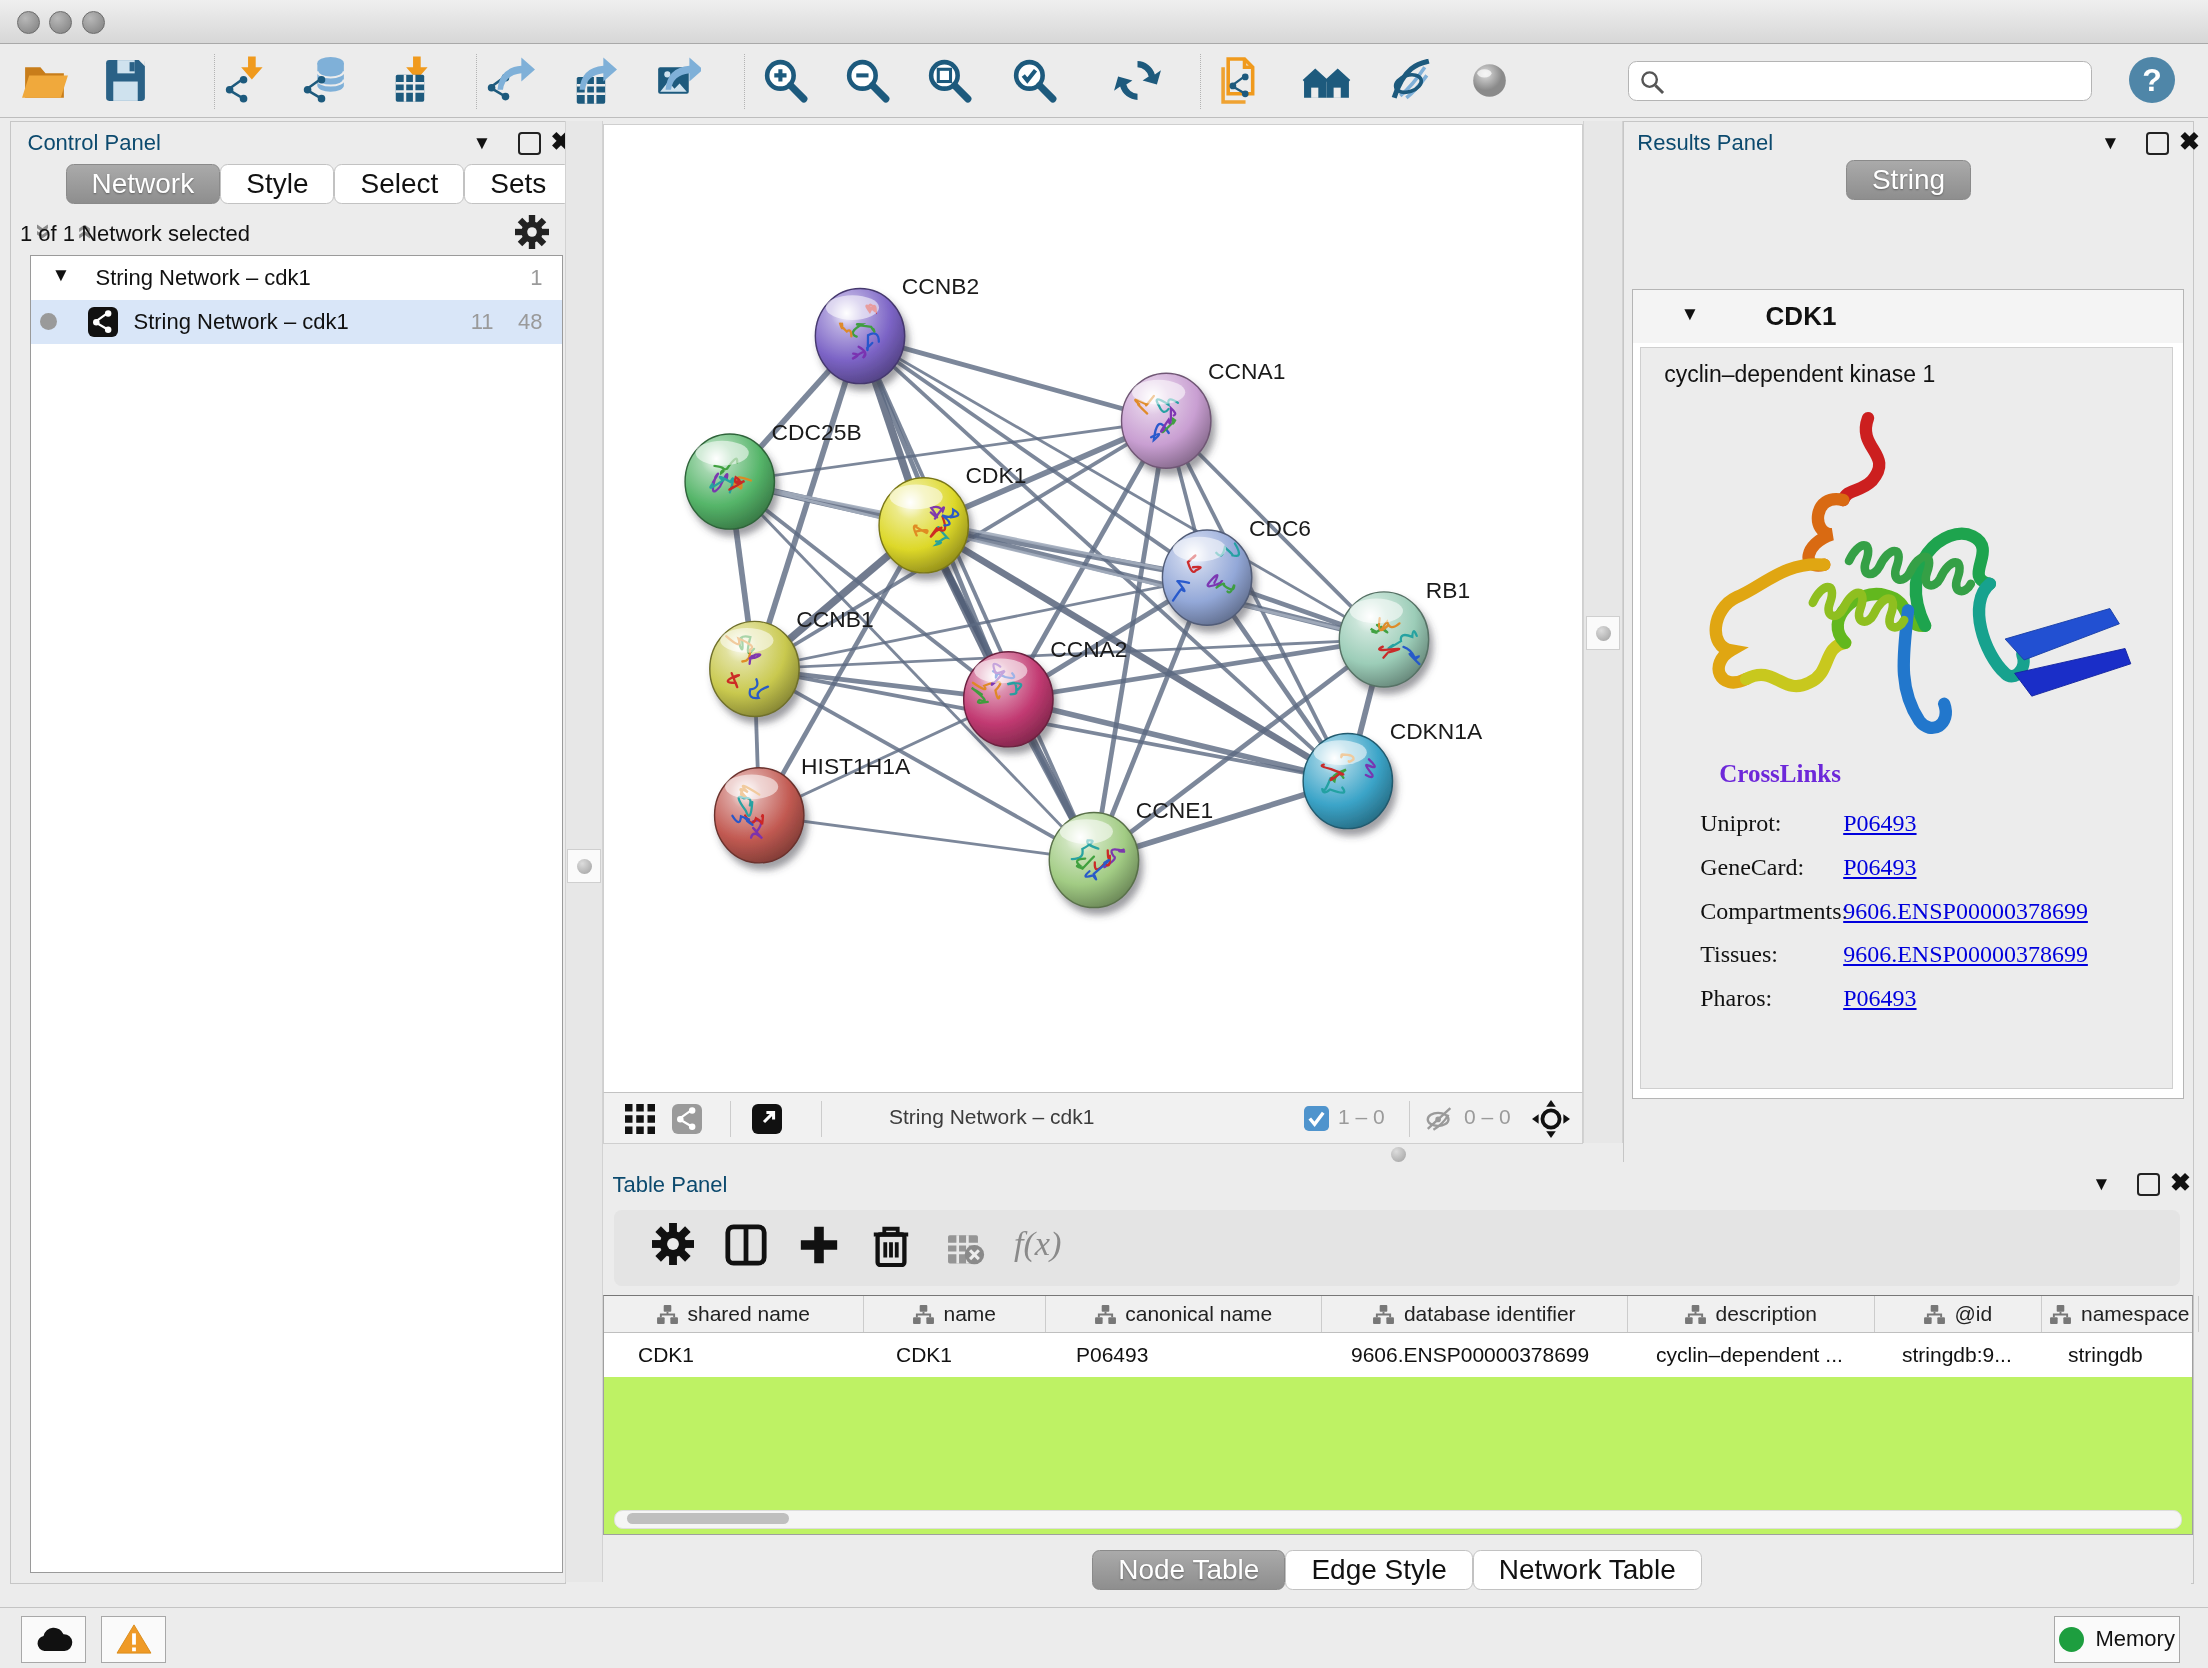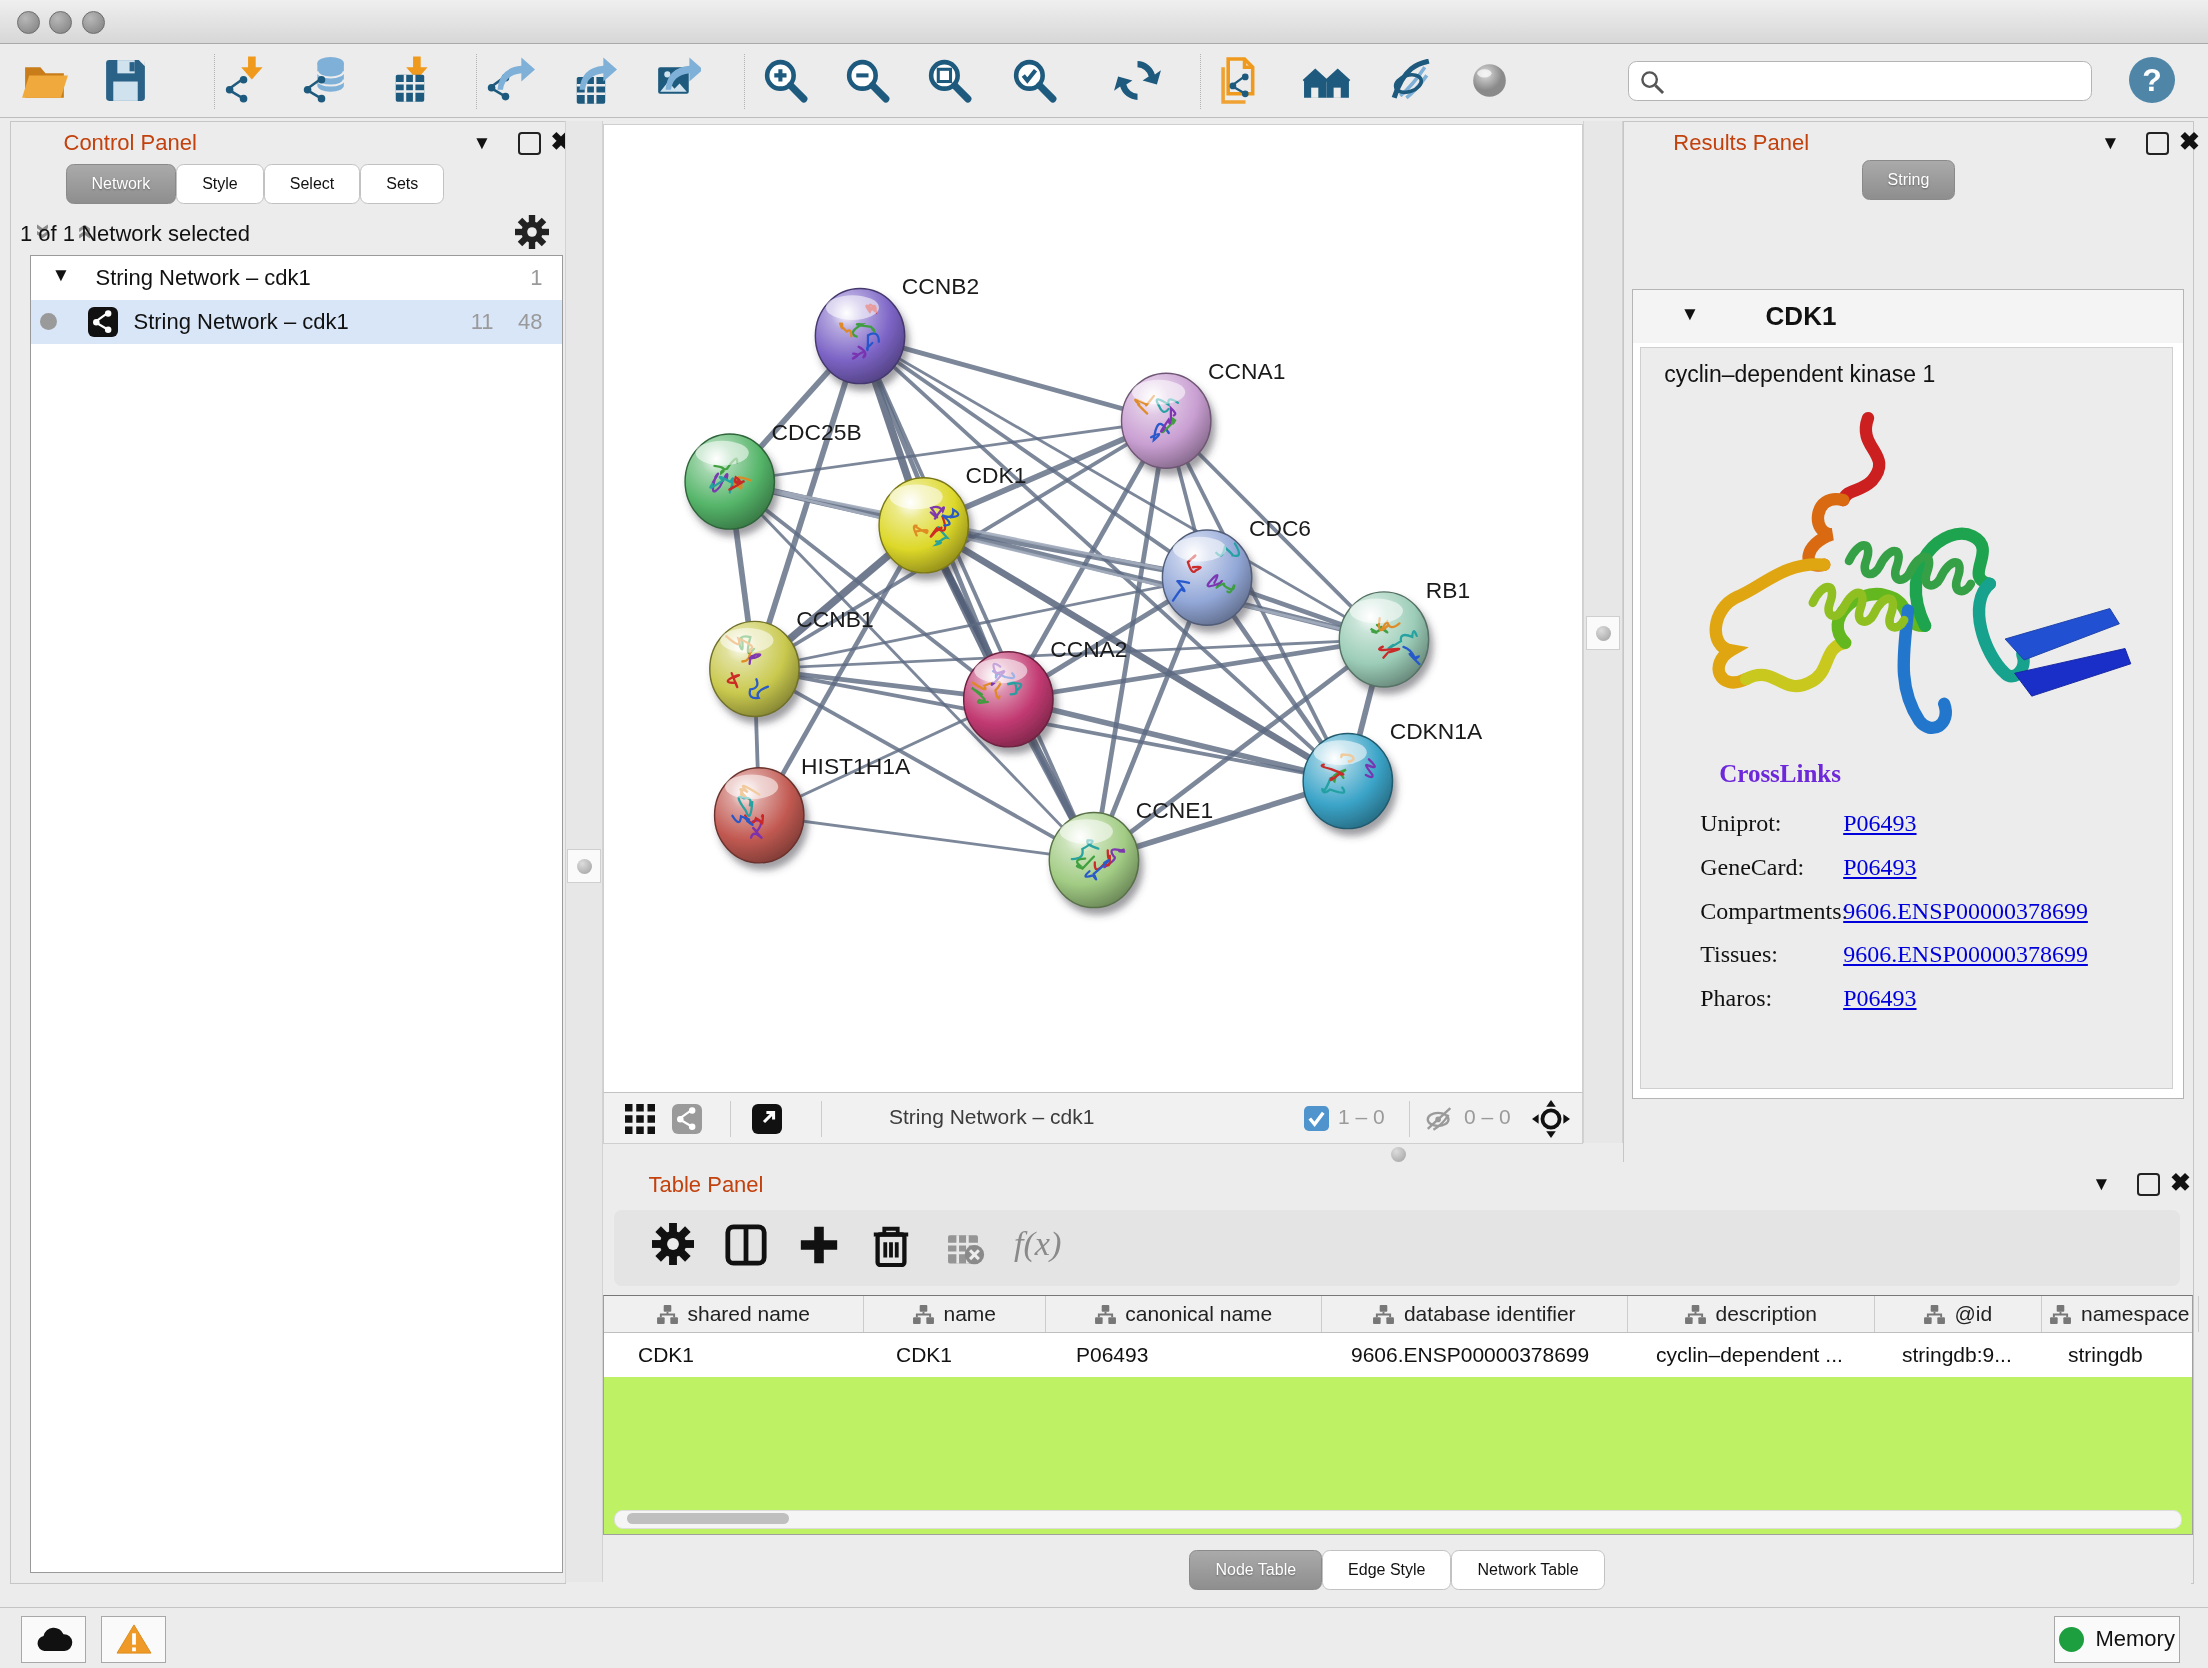--- a/index.html
+++ b/index.html
@@ -15,25 +15,25 @@
   #toolbar{left:0;top:44px;width:2208px;height:73px;background:#ececec;border-bottom:1px solid #bdbdbd;}
   .tbicon{top:11.4px;width:51px;height:51px;cursor:pointer;}
   .tbsep{top:9.5px;width:0;height:55px;border-left:1.9px dotted #b3b3b3;}
   #search-field{left:1628px;top:17px;width:462px;height:38px;background:#fff;
     border:1.9px solid #b4b4b4;border-radius:8.6px;}
   #search-field input{position:absolute;left:44px;top:1.9px;width:399px;height:30px;border:none;
     outline:none;font-size:21px;background:transparent;font-family:"Liberation Sans",sans-serif;}
   #help-btn{left:2129px;top:13.3px;width:46px;height:46px;border-radius:50%;background:#4f86a8;
     color:#fff;font-size:32px;font-weight:bold;text-align:center;line-height:46px;cursor:pointer;}
   
-  .panel-title{font-size:22px;color:#c2410c;margin-left:36px;}
+  .panel-title{font-size:22px;color:#0c4a6e;}
   .ph-collapse{font-size:19px;color:#111;cursor:pointer;}
   .ph-float{width:19px;height:19px;border:2.9px solid #222;border-radius:3.8px;cursor:pointer;}
   .ph-close{font-size:25px;font-weight:bold;color:#111;cursor:pointer;line-height:19px;}
-  .tab{height:38px;line-height:38px;padding:0 25px;font-size:16px;text-align:left;
+  .tab{height:38px;line-height:38px;padding:0 25px;font-size:28px;text-align:left;
     background:#fff;color:#111;border:1px solid #c2c2c2;border-radius:7.6px;cursor:pointer;}
   .tab.active{background:linear-gradient(#aaaaaa,#8e8e8e);color:#fff;border-color:#8a8a8a;
     text-shadow:0 1px 1.9px rgba(0,0,0,.35);}
   
   #control-panel{left:9.5px;top:121px;width:554px;height:1461px;background:#ececec;
     border:1px solid #c6c6c6;}
   #cp-tabs{left:55px;top:42px;display:flex;}
   #cp-selbar{left:9.5px;top:91px;width:533px;height:44px;}
   #cp-tree{left:19px;top:133px;width:531px;height:1316px;background:#fff;border:1.9px solid #9a9a9a;}
   .tree-row{position:relative;width:100%;height:44px;font-size:22px;color:#111;}

